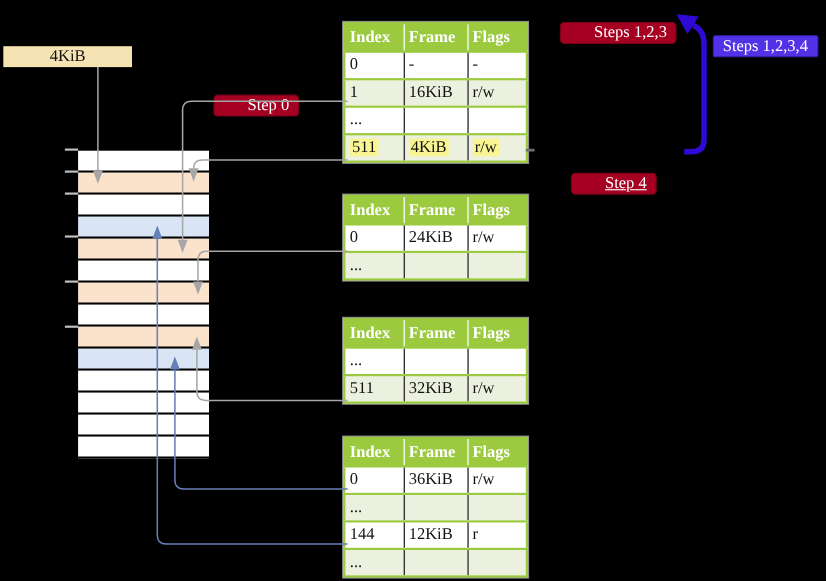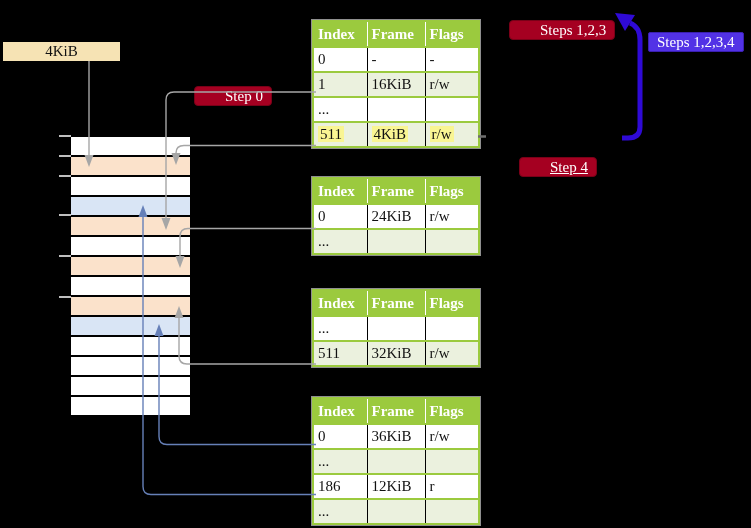--- a/index.html
+++ b/index.html
@@ -210,21 +210,21 @@
           <td>0</td>
           <td>36KiB</td>
           <td>r/w</td>
         </tr>
         <tr class="alt">
           <td>...</td>
           <td></td>
           <td></td>
         </tr>
         <tr>
-          <td>186</td>
+          <td>144</td>
           <td>12KiB</td>
           <td>r</td>
         </tr>
         <tr class="alt">
           <td>...</td>
           <td></td>
           <td></td>
         </tr>
       </tbody>
     </table>

